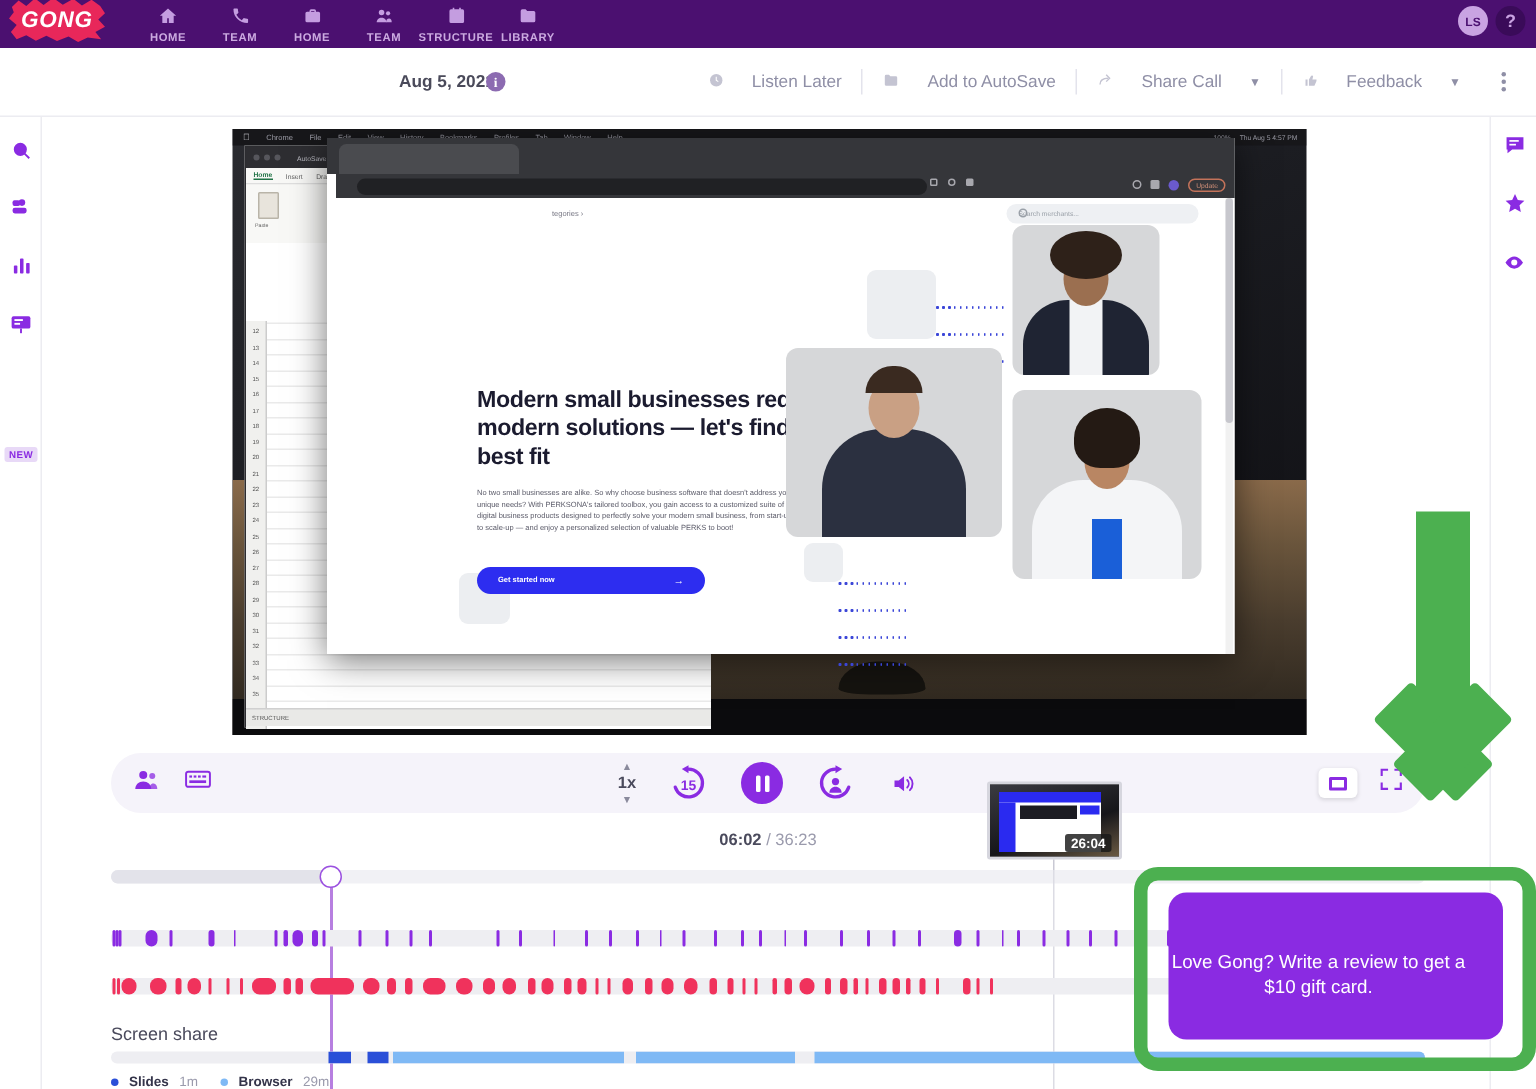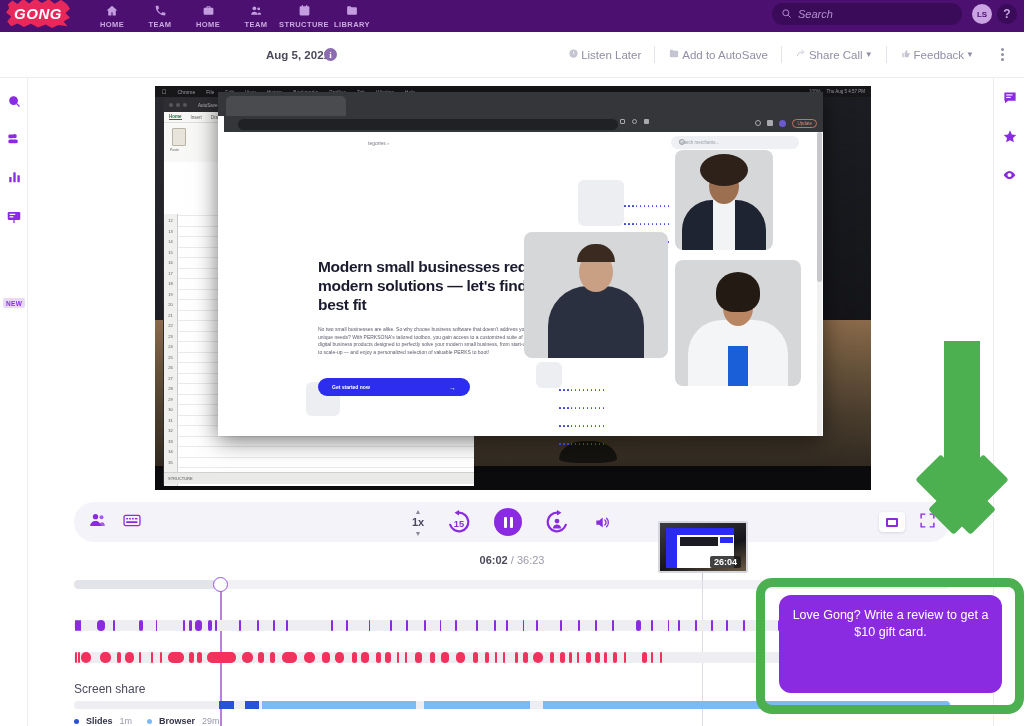--- a/index.html
+++ b/index.html
@@ -90,21 +90,21 @@
     width: 13px; height: 13px; border-radius: 50%;
     background: #8c6bb1; color: #fff; font-size: 9px; font-weight: bold;
     display:flex; align-items:center; justify-content:center;
     font-family: "Liberation Serif", serif; cursor: pointer;
   }
   .hdr-actions {
     position: absolute; right: 12px; top: 14px;
     display: flex; align-items: center; gap: 0px;
   }
   .hdr-act {
-    display: flex; align-items: center; gap: 2px;
+    display: flex; align-items: center; gap: 18px;
     color: #8f8fa6; font-size: 11.5px; cursor: pointer;
     padding: 0 13px;
   }
   .hdr-sep { width: 1px; height: 17px; background: #e3e3ec; }
   .kebab {
     display:flex; flex-direction: column; gap:2px; padding: 0 8px 0 14px;
     cursor: pointer;
   }
   .kebab i { width:3px; height:3px; border-radius:50%; background:#8f8fa6; display:block;}
 
@@ -416,21 +416,21 @@
 
   .green-box {
     position:absolute; left:756px; top:578px; width:268px; height:136px;
     border:9px solid #4cb050; border-radius:16px; background: transparent;
   }
 
   
   .review-pop {
     position:absolute; left:779px; top:595px; width:223px; height:98px;
     background:#8a2be2; border-radius:12px;
-    display:flex; flex-direction:column; align-items:center;
+    display:flex; flex-direction:row; align-items:center;
     padding-top:12px;
   }
   .review-pop .msg {
     color:#ffffff; font-size:12.5px; line-height:17px; text-align:center;
     width:200px; font-weight:500;
   }
   .review-btns { display:flex; gap:12px; margin-top:11px;}
   .btn-no {
     background:transparent; border:1px solid #d7b8f0; color:#ffffff;
     font-size:11px; padding:6px 17px; border-radius:14px; cursor:pointer;
@@ -498,29 +498,20 @@
     <div class="nav-item">
       <span class="ico">
         <svg width="14" height="13" viewBox="0 0 24 24">
             <path d="M3 6a2 2 0 0 1 2-2h4l2 2h8a2 2 0 0 1 2 2v10a2 2 0 0 1-2 2H5a2 2 0 0 1-2-2z"></path>
           </svg>
       </span>
       <span class="lbl">LIBRARY</span>
     </div>
   </div>
 
-  <div class="search-box">
-    <span>
-      <svg width="11" height="11" viewBox="0 0 24 24">
-          <circle cx="10.5" cy="10.5" r="6.5"></circle>
-          <line x1="15.5" y1="15.5" x2="21" y2="21"></line>
-        </svg>
-    </span>
-    <span class="ph">Search</span>
-  </div>
   <div class="avatar-btn">LS</div>
   <div class="help-btn">?</div>
 </div>
 
 <div class="subheader">
   <div class="call-date">Aug 5, 2021</div>
   <div class="info-dot">i</div>
 
   <div class="hdr-actions">
     <div class="hdr-act">

